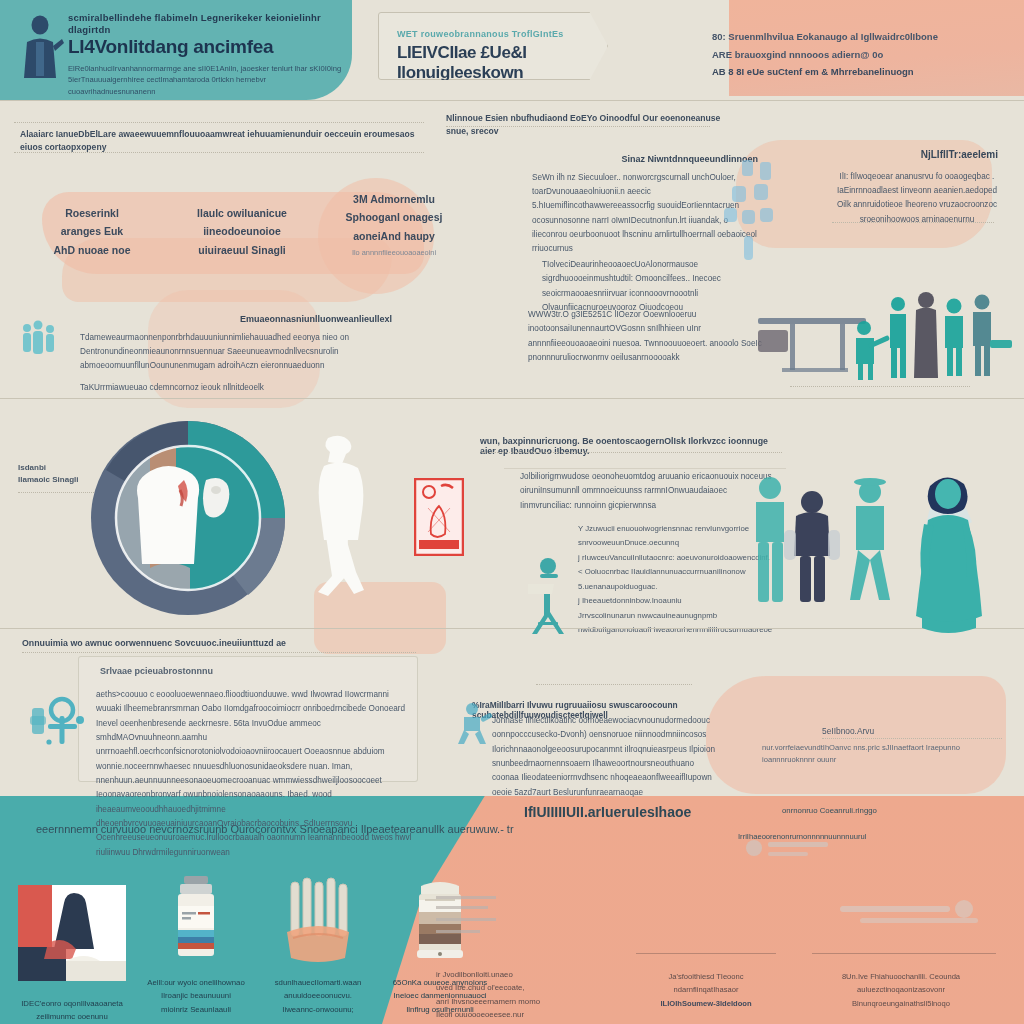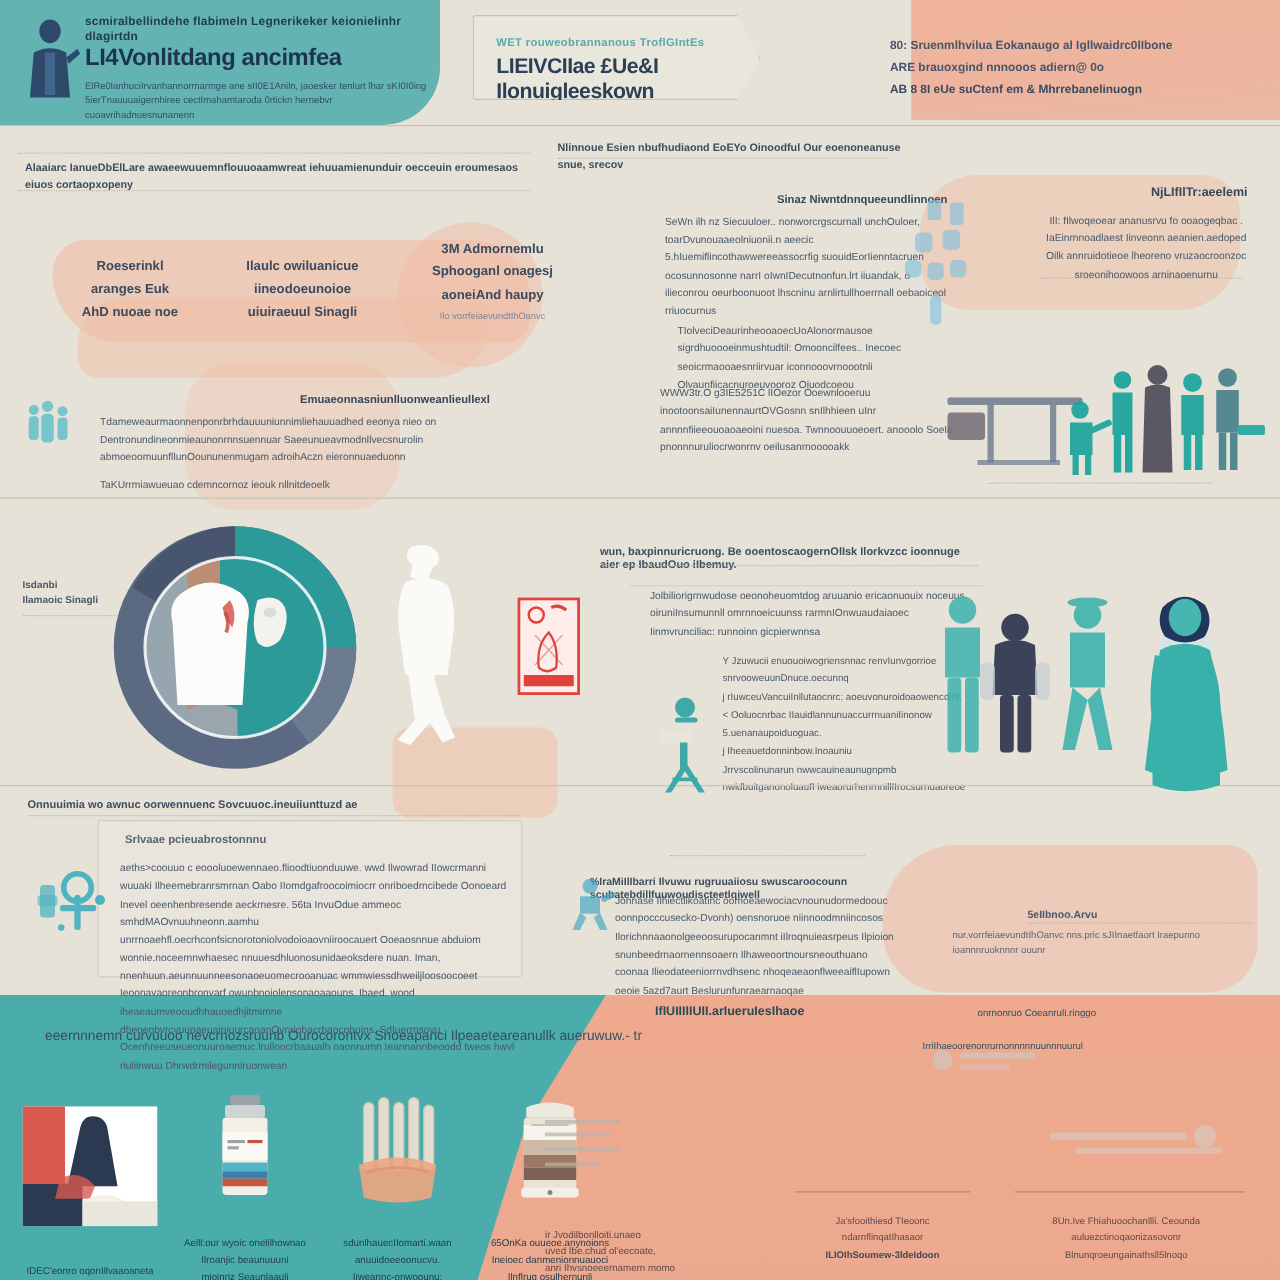--- a/index.html
+++ b/index.html
@@ -110,45 +110,45 @@
   #sec3-card{
     position:absolute; left:78px; top:656px; width:340px; height:126px;
     background:rgba(255,255,255,.13); border:1px solid rgba(190,185,170,.55); border-radius:3px; z-index:1;
   }
   #sec3-sub{ position:absolute; left:100px; top:666px; font-size:9px; font-weight:700; color:#3d4c5e; }
   #sec3-body{ position:absolute; left:96px; top:688px; width:318px; }
   #caduceus{ position:absolute; left:28px; top:690px; width:62px; height:62px; z-index:3; opacity:.9; }
   #child-icon{ position:absolute; left:452px; top:700px; width:44px; height:48px; z-index:3; opacity:.8; }
   #sec3-right-head{ position:absolute; left:472px; top:700px; width:250px; font-size:8.4px; font-weight:700; color:#3d4c5e; }
   #sec3-right-body{ position:absolute; left:492px; top:714px; width:230px; }
-  #sec3-far-head{ position:absolute; left:822px; top:726px; font-size:8.4px; font-weight:700; color:#49586a; }
+  #sec3-far-head{ position:absolute; left:822px; top:726px; font-size:8.4px; font-weight:400; color:#49586a; }
   #sec3-far-body{ position:absolute; left:762px; top:742px; width:250px; font-size:7.6px; color:#5a6878; line-height:1.6; }
 
   
   #bottom-band{ position:absolute; left:0; bottom:0; width:1024px; height:228px; z-index:2; overflow:hidden; }
   #bb-teal{ position:absolute; left:0; top:0; width:1024px; height:228px; background:#4aacab; }
   #bb-coral{
     position:absolute; left:382px; top:0; width:642px; height:228px;
     background:linear-gradient(180deg,#eea98e 0%,#eda98f 100%);
     clip-path: polygon(16% 0, 100% 0, 100% 100%, 0 100%, 6% 46%);
   }
   #bb-map{
     position:absolute; left:560px; top:0; width:300px; height:106px;
     background:#dedacb; opacity:.62;
     clip-path: polygon(22% 0, 100% 0, 100% 100%, 54% 100%, 34% 56%);
   }
   #bb-caption{ position:absolute; left:36px; top:24px; width:720px; z-index:5; }
   #bb-cap-1{ font-size:8.4px; font-weight:700; color:#2f4a58; line-height:1.8; }
   #bb-cap-2{ font-size:11px; color:#33505e; line-height:1.8; }
-  #bb-tag{ position:absolute; left:524px; top:8px; font-size:10px; font-weight:700; color:#2d4856; z-index:5; }
+  #bb-tag{ position:absolute; left:524px; top:8px; font-size:14px; font-weight:700; color:#2d4856; z-index:5; }
   #bb-tag2{ position:absolute; left:782px; top:10px; font-size:7.8px; color:#32505d; z-index:5; }
   #bb-tag3{ position:absolute; left:738px; top:36px; font-size:7.6px; color:#33505e; z-index:5; }
 
   .bbcard{ position:absolute; z-index:5; text-align:center; }
-  .bbcard .cap{ font-size:7.8px; line-height:1.7; color:#22414f; margin-top:24px; }
+  .bbcard .cap{ font-size:7.8px; line-height:1.7; color:#22414f; margin-top:12px; }
   .bbcard.coralcap .cap{ color:#5b4a49; }
 
   #bb-foot-left{ position:absolute; left:636px; bottom:14px; width:140px; font-size:7.6px; line-height:1.75; color:#5d4b4a; text-align:center; z-index:5; }
   #bb-foot-right{ position:absolute; left:806px; bottom:14px; width:190px; font-size:7.6px; line-height:1.75; color:#5d4b4a; text-align:center; z-index:5; }
   #bb-foot-bold{ font-weight:700; color:#3f4a5c; }
   .bbline{ position:absolute; height:1px; background:rgba(90,70,65,.35); z-index:5; }
 </style>
 </head>
 <body>
 
@@ -196,37 +196,37 @@
 <div class="blob" id="blob2"></div>
 <div class="blob" id="blob3"></div>
 <div class="blob" id="blob4"></div>
 <div class="blob" id="blob5"></div>
 <div class="blob" id="blob6"></div>
 <div class="blob" id="blob7"></div>
 
 <div id="sec1-left-caption" class="blur-txt">Alaaiarc IanueDbElLare  awaeewuuemnflouuoaamwreat iehuuamienunduir oecceuin eroumesaos eiuos cortaopxopeny</div>
 <div id="sec1-right-caption" class="blur-txt">Nlinnoue Esien nbufhudiaond EoEYo Oinoodful Our eoenoneanuse snue, srecov</div>
 
-<div class="statcol" style="left:44px; top:204px; width:120px;">
+<div class="statcol" style="left:32px; top:204px; width:120px;">
   <div class="stat-l1 blur-txt">Roeserinkl</div>
   <div class="stat-l2 blur-txt">aranges Euk</div>
   <div class="stat-l3 blur-txt">AhD nuoae noe</div>
 </div>
 
 <div class="statcol" style="left:172px; top:204px; width:140px;">
   <div class="stat-l1 blur-txt">Ilaulc owiluanicue</div>
   <div class="stat-l2 blur-txt">iineodoeunoioe</div>
   <div class="stat-l3 blur-txt">uiuiraeuul Sinagli</div>
 </div>
 
 <div class="statcol" style="left:328px; top:190px; width:132px;">
   <div class="stat-l1 blur-txt">3M Admornemlu</div>
   <div class="stat-l2 blur-txt">Sphooganl onagesj</div>
   <div class="stat-l3 blur-txt">aoneiAnd haupy</div>
-  <div class="stat-note blur-txt">Ilo vorrfeiaevundtIhOanvc</div>
+  <div class="stat-note blur-txt">Ilo annnnfiieeouoaoaeoini</div>
 </div>
 
 <div id="people-cluster">
   <svg viewBox="0 0 46 42" width="46" height="42">
     <g fill="#63c0cc">
       <circle cx="9" cy="10" r="4"></circle>
         <rect x="5" y="15" width="8" height="19" rx="3"></rect>
       <circle cx="20" cy="7" r="4.5"></circle>
         <rect x="15" y="13" width="10" height="23" rx="3.5"></rect>
       <circle cx="32" cy="11" r="4"></circle>

